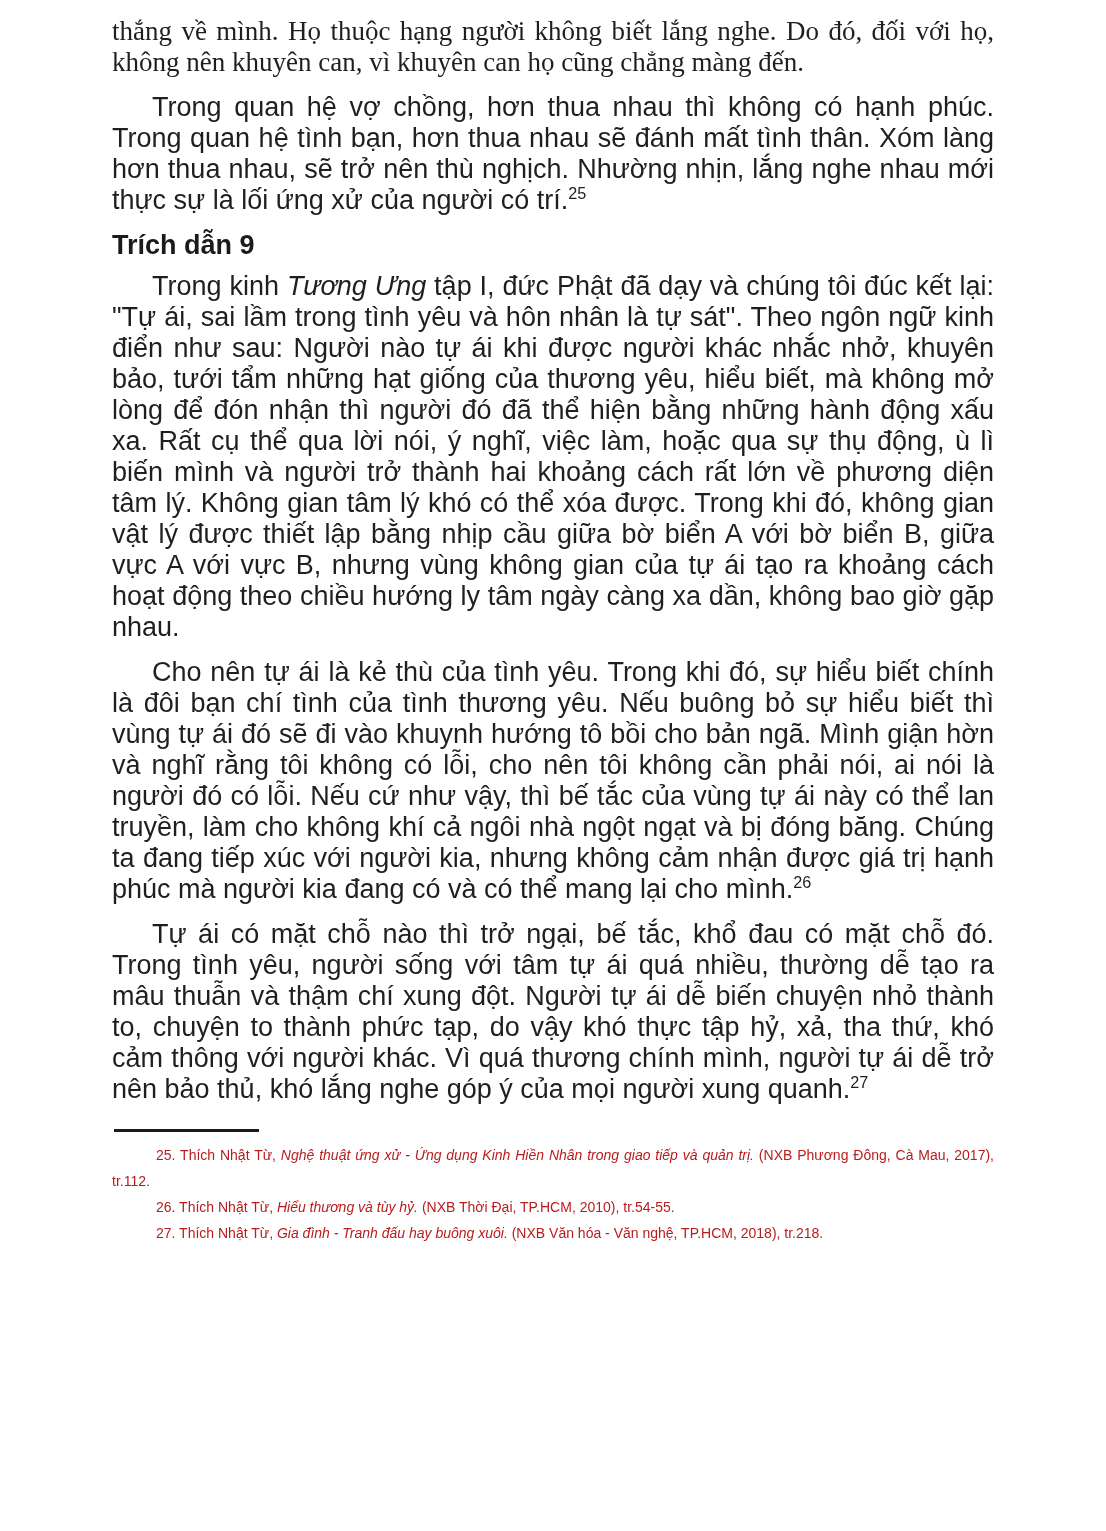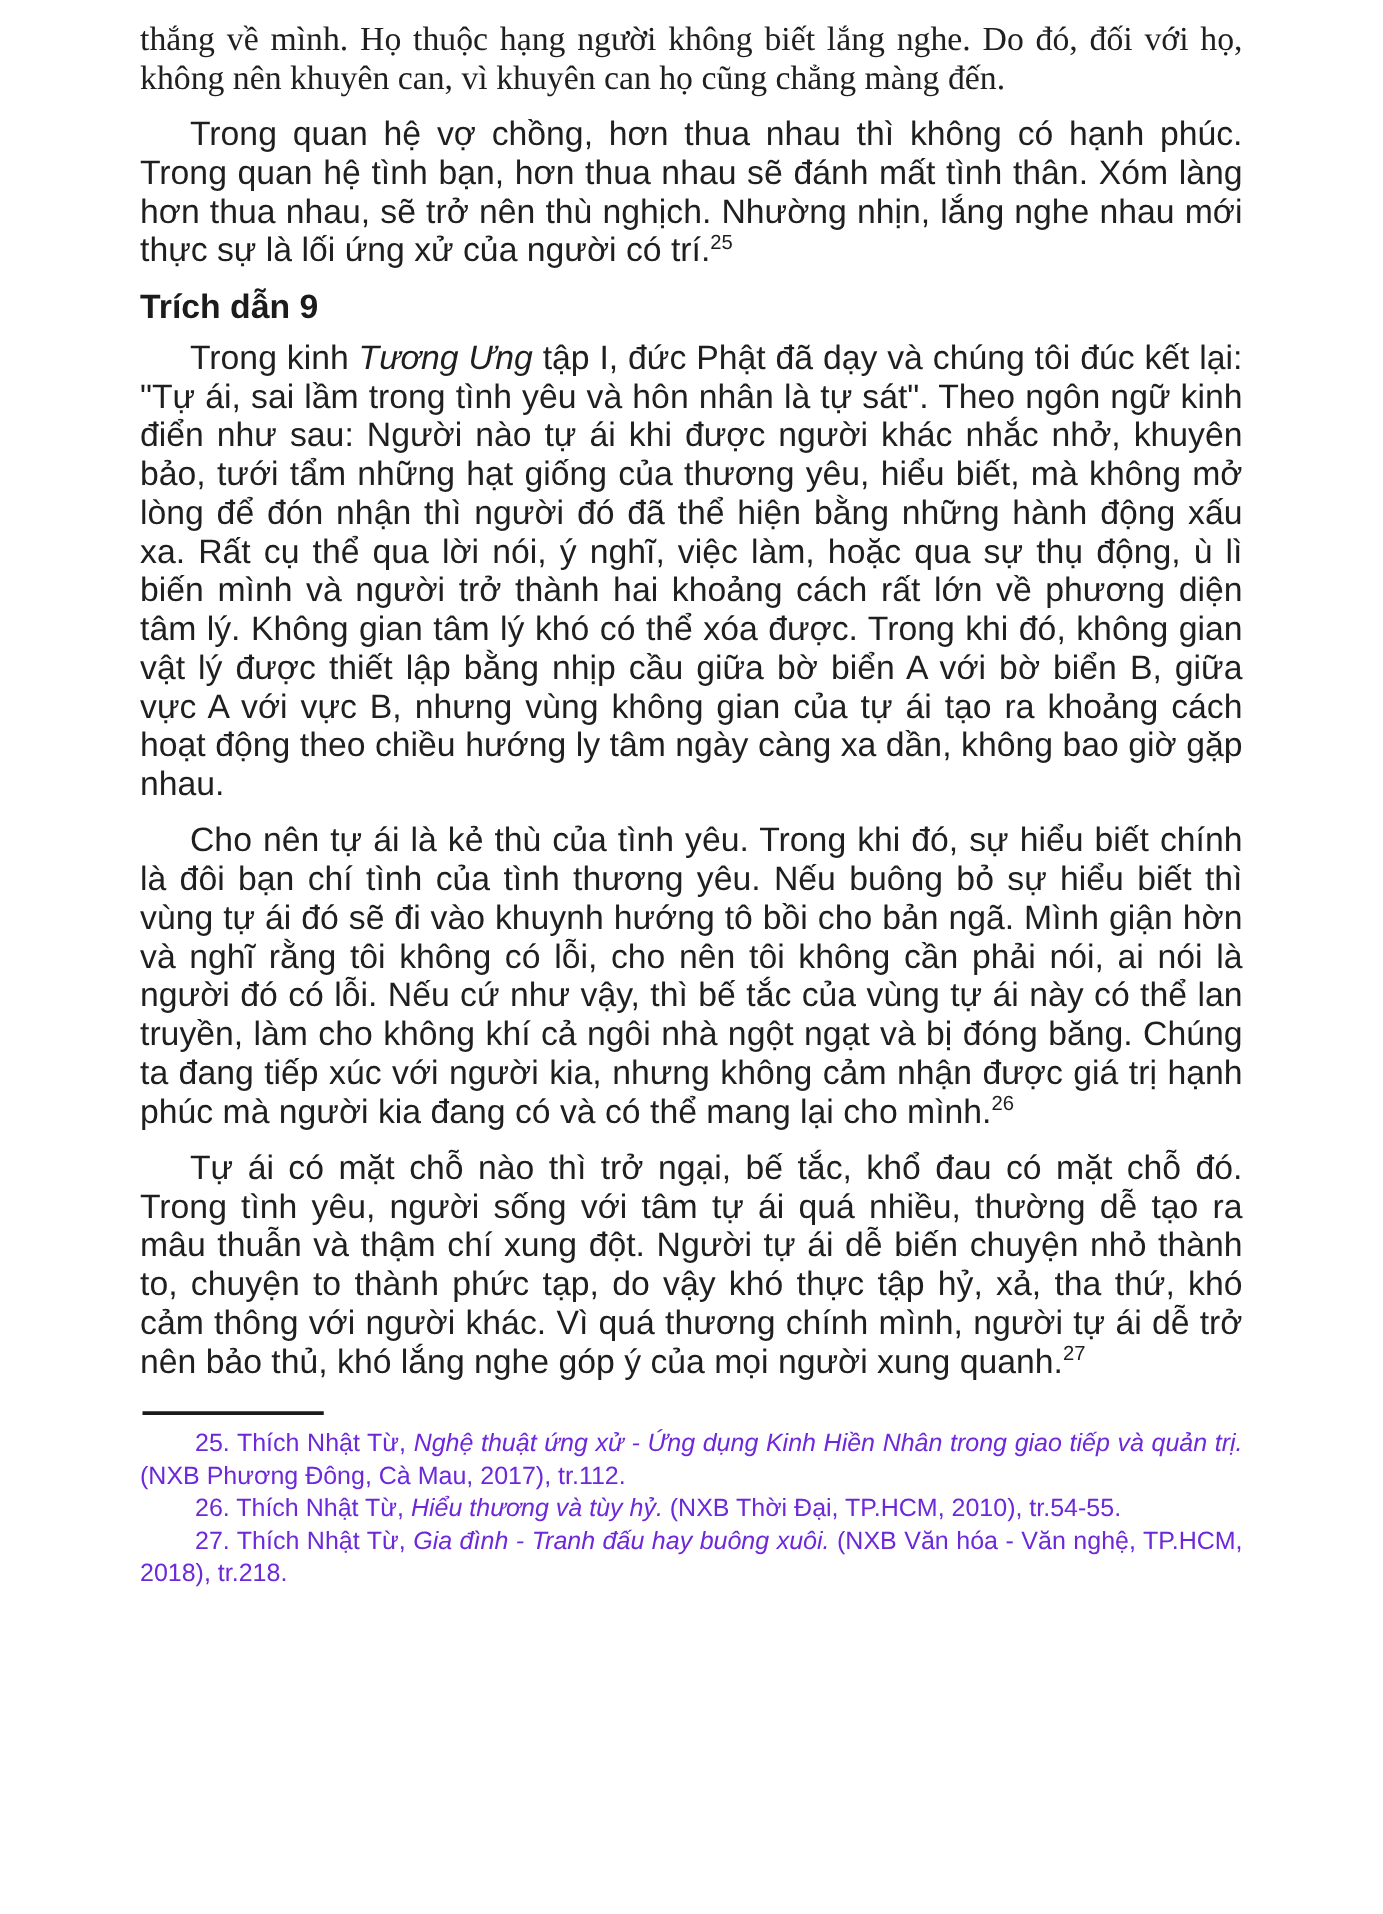--- a/index.html
+++ b/index.html
@@ -46,23 +46,23 @@
   i { font-style: italic; }
 
   
   .footnotes { margin: 24px 112px 0 112px; }
   .fn-rule {
     width: 145px; height: 0;
     border-top: 3px solid #1a1a1a;
     margin: 0 0 10px 2px;
   }
   .footnotes p {
-    font-size: 20px; line-height: 26px;
+    font-size: 14px; line-height: 26px;
     text-align: justify; text-indent: 44px;
-    margin: 0; color: #6d28d9;
+    margin: 0; color: #b91c1c;
   }
 </style>
 </head>
 <body>
 
 <div class="page">
 
 
   <main class="body-text">
     <p class="no-indent"><span>thắng về mình. Họ thuộc hạng người không biết lắng nghe. Do đó, đối với họ, không nên khuyên can, vì khuyên can họ cũng chẳng màng đến.</span></p>

